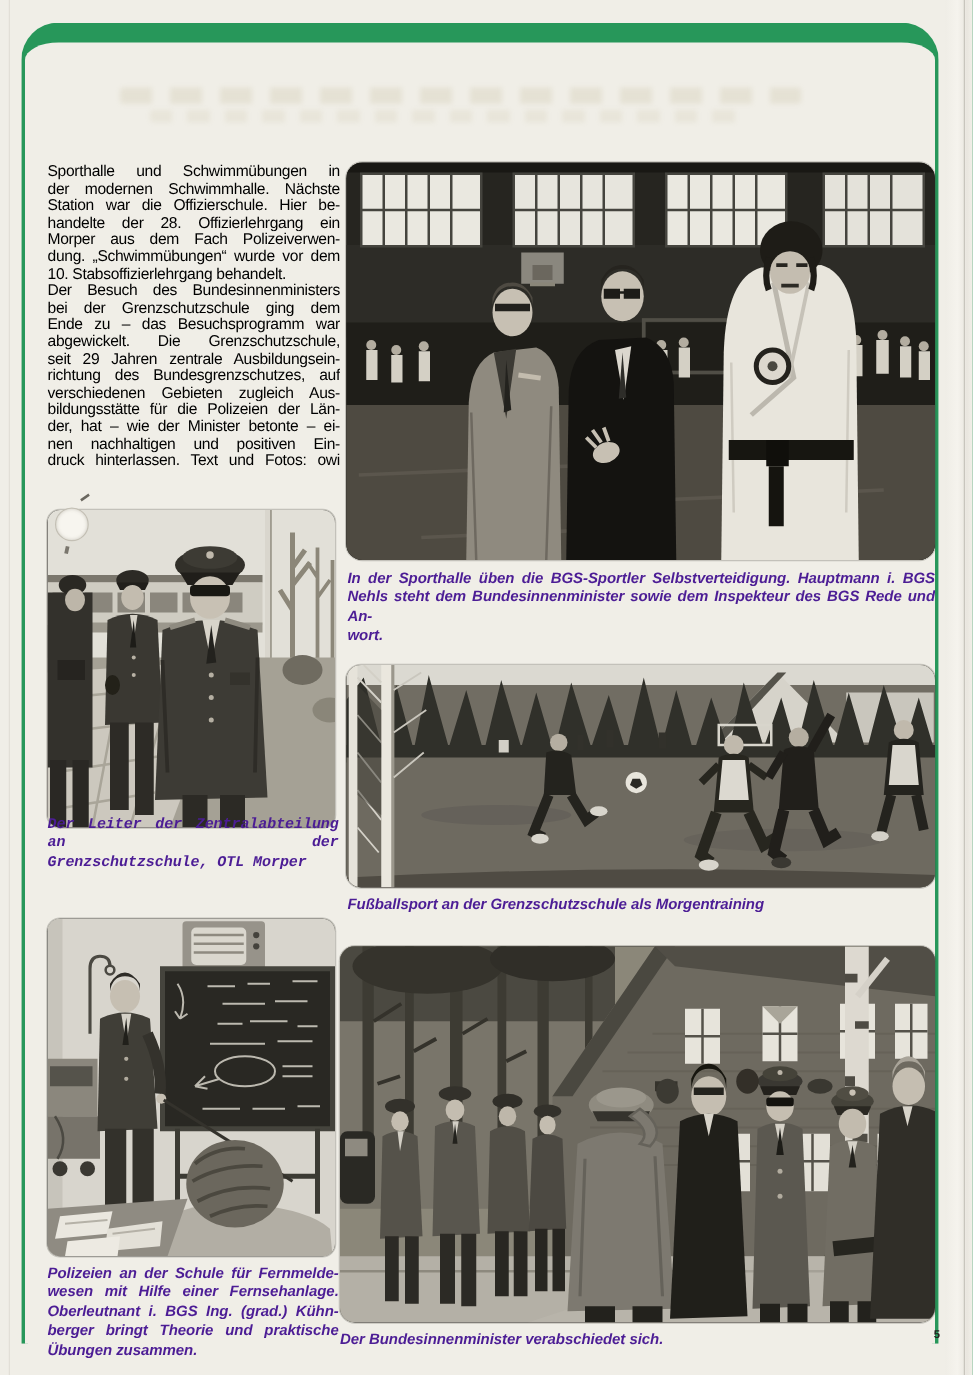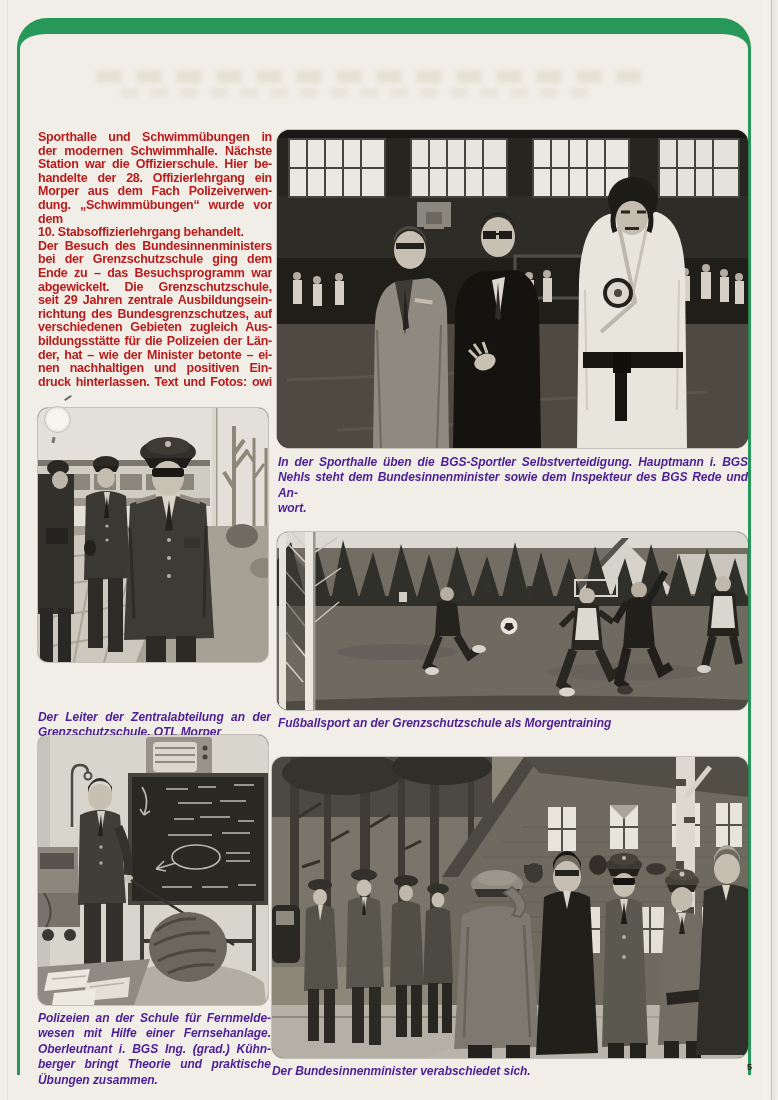--- a/index.html
+++ b/index.html
@@ -20,28 +20,28 @@
     border-top:16px solid var(--green);border-left:3px solid var(--green);border-right:3px solid var(--green);
     border-radius:30px 30px 0 0;box-sizing:border-box;}
   
   .ghost{position:absolute;filter:blur(2px);opacity:.55;border-radius:3px;}
   .ghost1{left:96px;top:70px;width:545px;height:13px;
     background:repeating-linear-gradient(90deg,rgba(176,164,120,.30) 0 26px,rgba(0,0,0,0) 26px 40px);}
   .ghost2{left:120px;top:88px;width:480px;height:10px;
     background:repeating-linear-gradient(90deg,rgba(176,164,120,.22) 0 18px,rgba(0,0,0,0) 18px 30px);}
   
   .article{position:absolute;left:38px;top:131px;width:234px;
-    font-weight:700;font-size:12.5px;line-height:13.6px;letter-spacing:-0.25px;color:#b91c1c;}
+    font-weight:400;font-size:12.5px;line-height:13.6px;letter-spacing:-0.25px;color:#000000;}
   .tline{text-align:justify;text-align-last:justify;white-space:normal;overflow:hidden;}
   .tline.noj{text-align-last:auto;}
   
   .cap{position:absolute;font-style:italic;font-weight:700;font-size:12px;line-height:15.4px;
     letter-spacing:-0.05px;color:#4c1d95;}
   .capA{left:278px;top:455px;width:470px;}
-  .capB{left:38px;top:710px;width:233px;}
+  .capB{left:38px;top:652px;width:233px;font-family:Liberation Mono, monospace;}
   .capC{left:278px;top:716px;width:470px;}
   .capD{left:38px;top:1011px;width:233px;}
   .capE{left:272px;top:1064px;width:430px;}
   
   .photo{position:absolute;margin:0;padding:0;overflow:hidden;background:#2a2925;
     box-shadow:0 0 0 1px rgba(60,58,52,.25);}
   .photo svg{display:block;}
   .photoA{left:277px;top:130px;width:471px;height:318px;border-radius:13px;}
   .photoB{left:38px;top:408px;width:230px;height:254px;border-radius:10px;}
   .photoC{left:277px;top:532px;width:471px;height:178px;border-radius:12px;}

